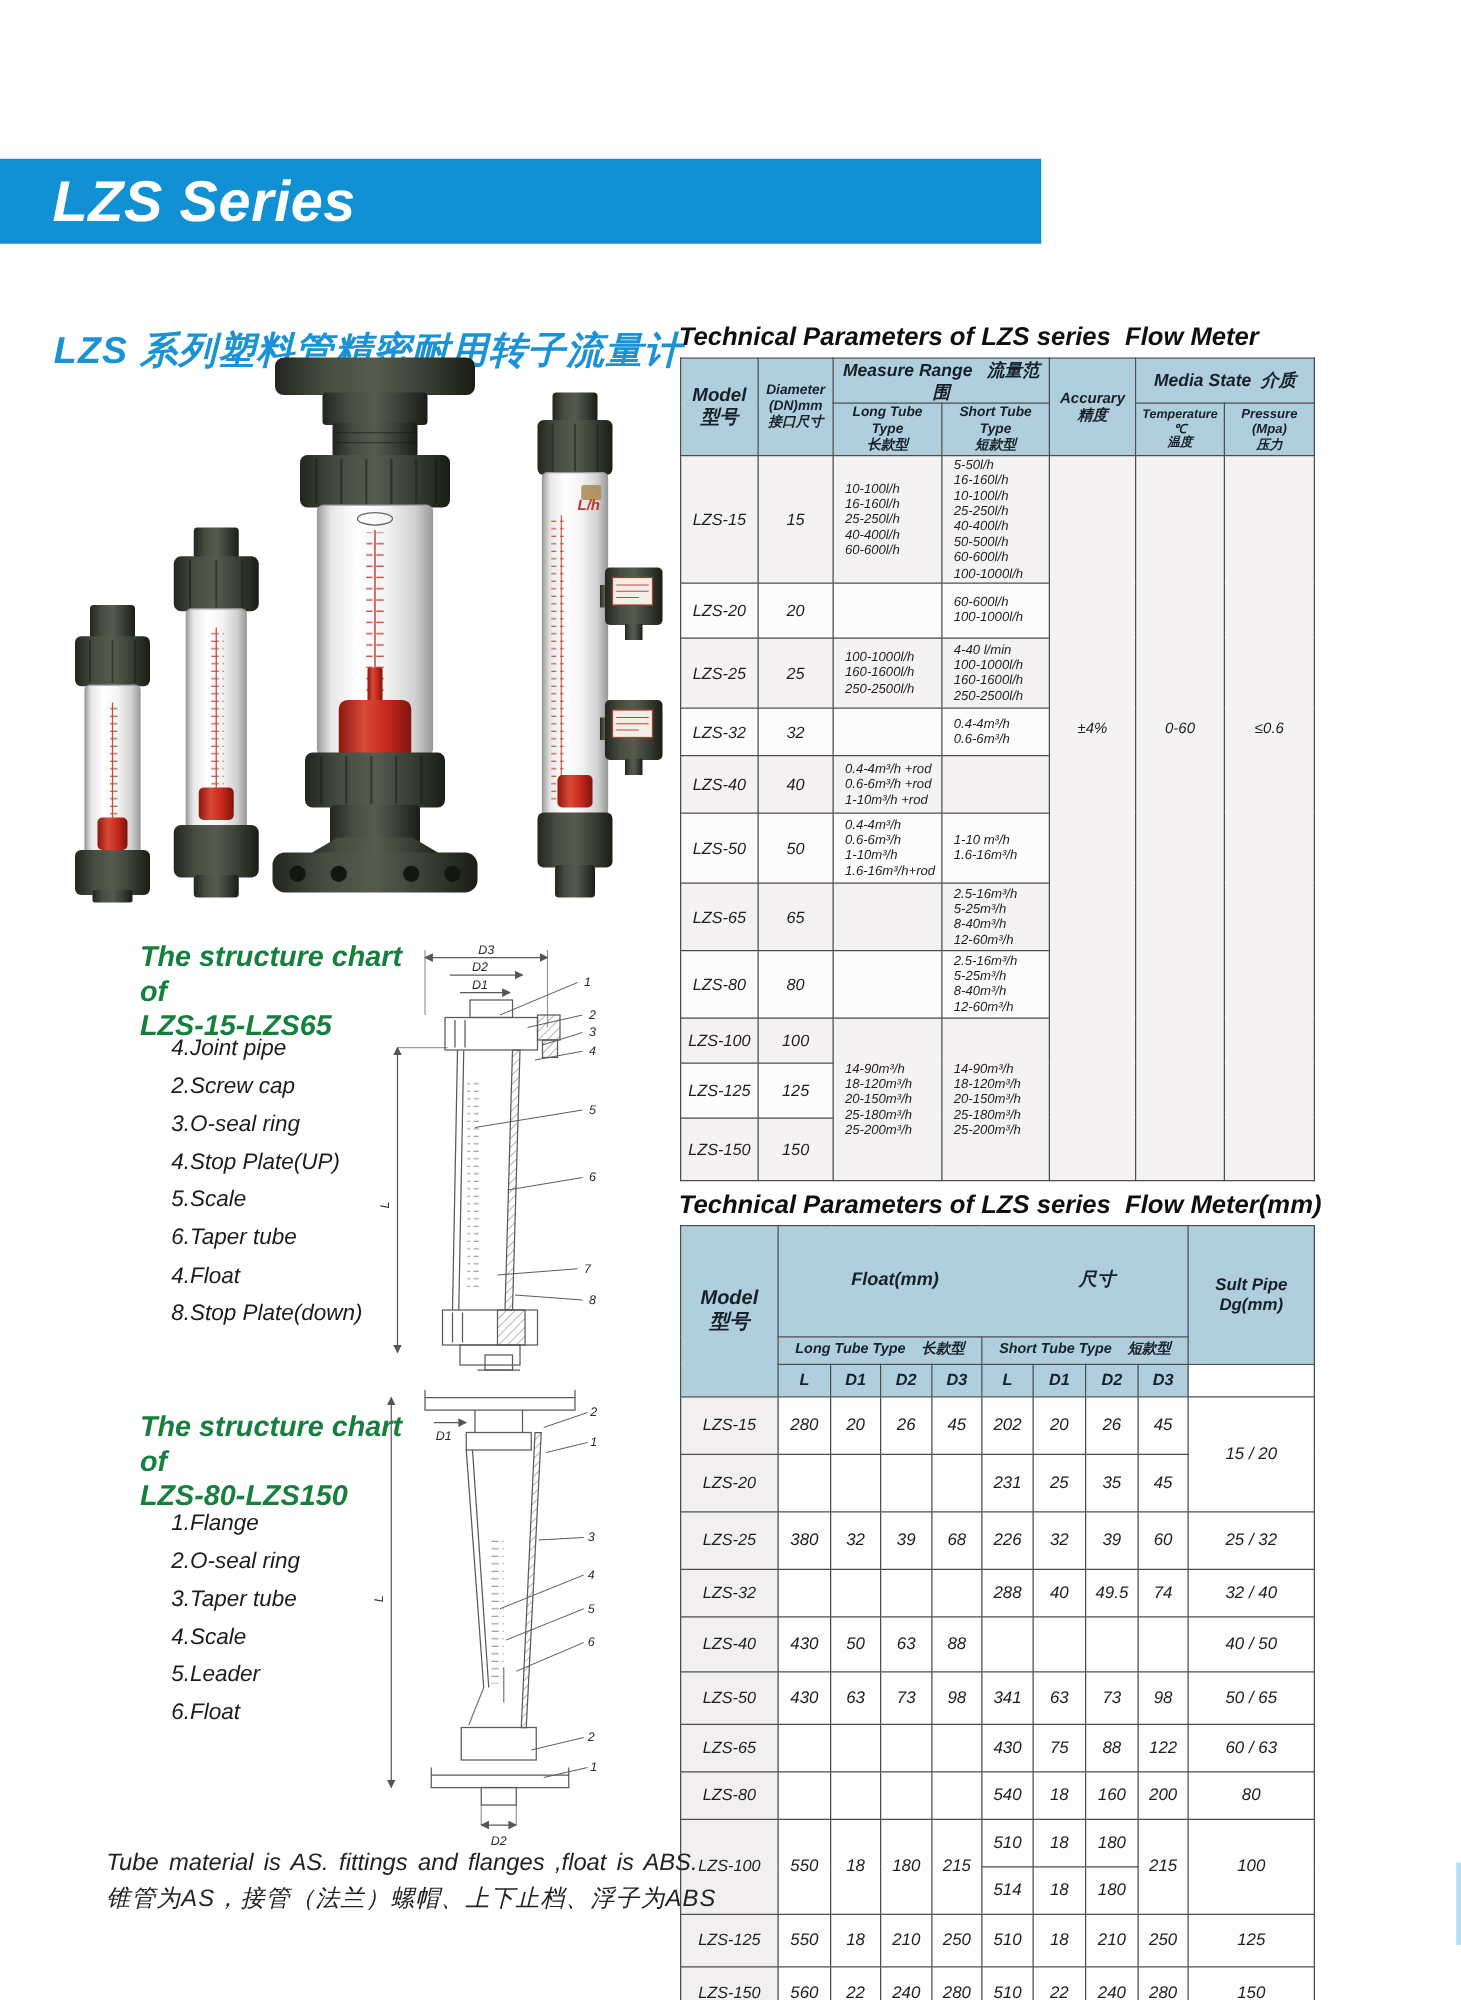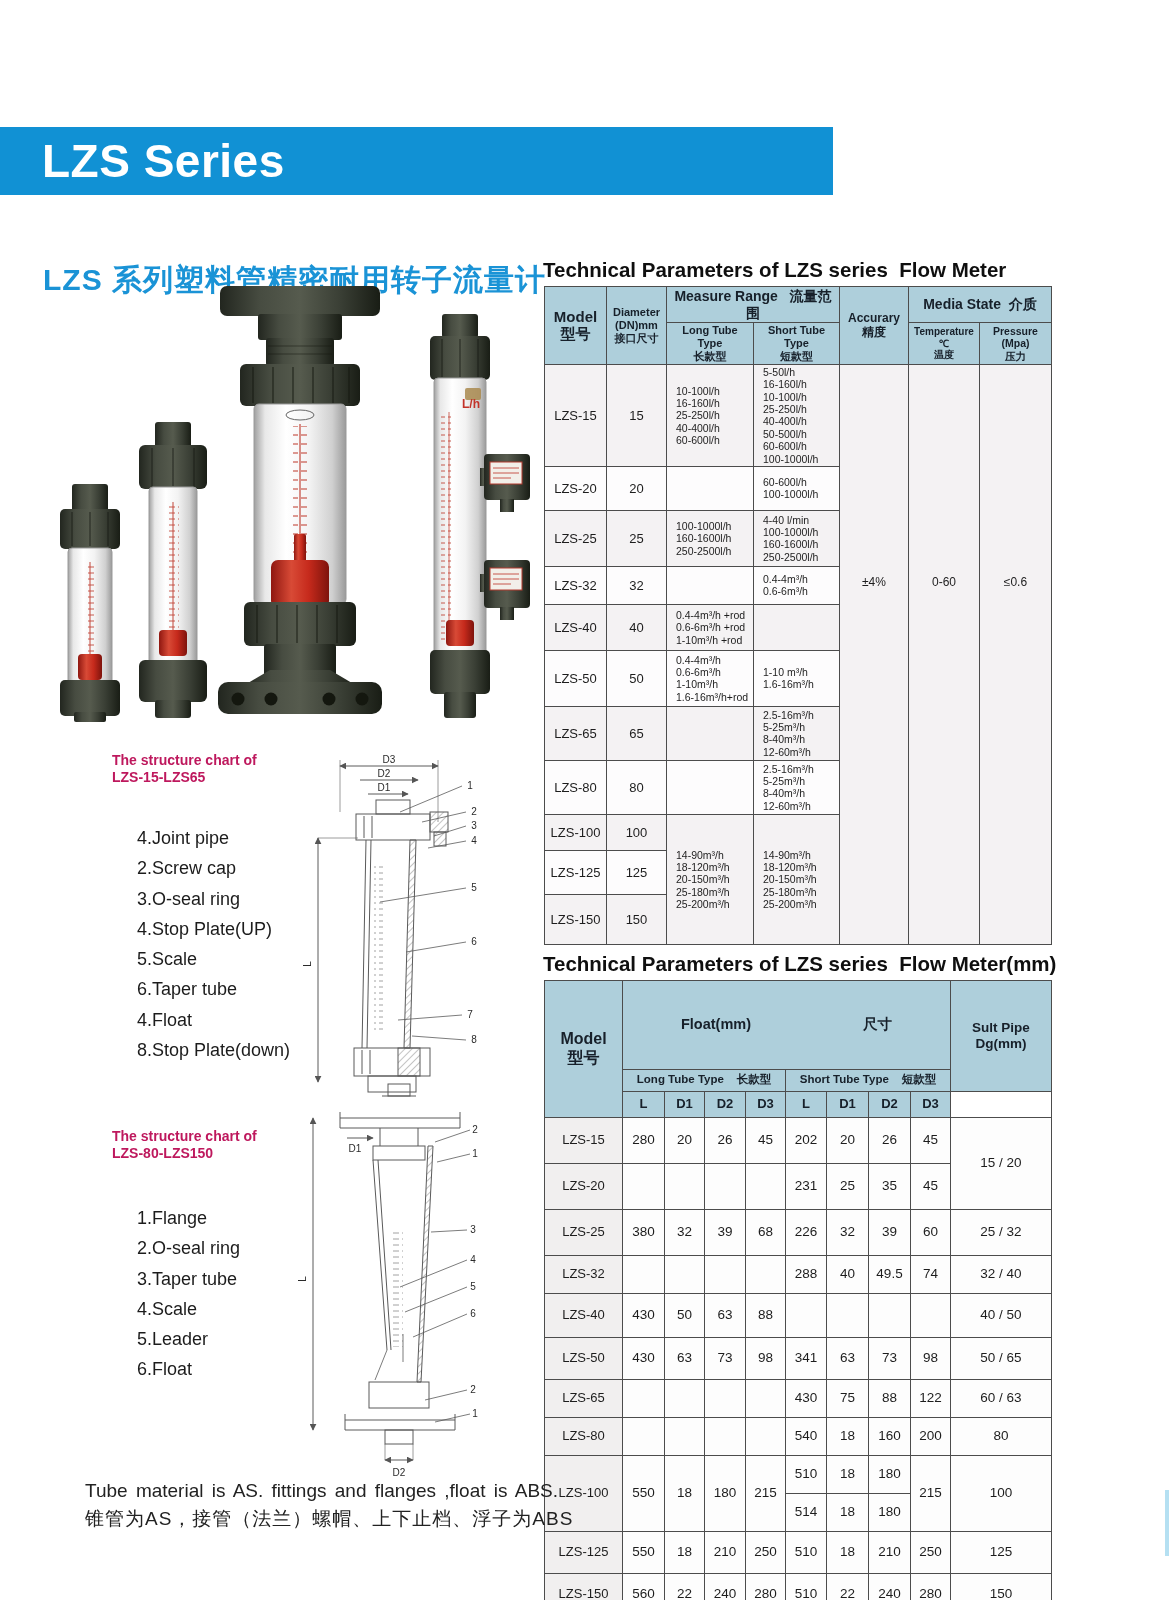--- a/index.html
+++ b/index.html
@@ -1,17 +1,17 @@
 <!DOCTYPE html>
 <html><head>
 <meta charset="utf-8">
 <style>
   html,body { margin:0; padding:0; background:#ffffff; }
   .page { position:relative; width:1169px; height:1600px; background:#fff;
-          font-family:"Liberation Sans", sans-serif; overflow:hidden; }
+          font-family:"Liberation Sans", sans-serif; overflow:hidden;font-style:italic; }
 
   
   .title-bar { position:absolute; left:0; top:127px; width:833px; height:68px;
                background:#1191d4; color:#fff; display:flex; align-items:center;
                padding-left:42px; box-sizing:border-box; white-space:nowrap; overflow:hidden; }
   .title-main { font-size:46px; font-weight:bold; letter-spacing:.5px; }
   .title-rest { font-size:39px; font-weight:bold; margin-left:13px; }
   .subtitle   { position:absolute; left:43px; top:212px; font-size:30px; font-weight:bold;
                 color:#1a93d6; letter-spacing:1px;margin-top:48px; }
 
@@ -37,21 +37,21 @@
   #t2 { position:absolute; left:544px; top:980px; }
   #t1 tbody tr:nth-child(odd) td { background:#f4f2f3; }
   #t1 tbody tr:nth-child(even) td { background:#fdfcfd; }
   #t1 tbody td.c-model { background:#eceaea; }
   #t1 tbody td.vparam { background:#f2f0f1; }
   #t2 tbody td { background:#fdfdfd; }
   #t2 tbody td.c-model { background:#f1efef; }
   .cell-white { background:#fff; }
 
   
-  .sec-title { position:absolute; font-weight:bold; font-size:14px; color:#be185d;
+  .sec-title { position:absolute; font-weight:bold; font-size:23px; color:#15803d;
                white-space:pre-line; line-height:1.2; }
   .legend { position:absolute; font-size:18px; color:#1c1c1c; }
   .legend div { height:30.3px; }
 
   
   .footer-en { position:absolute; left:85px; top:1480px; font-size:19px; color:#222; word-spacing:3px; }
   .footer-cn { position:absolute; left:85px; top:1506px; font-size:19px; color:#222; letter-spacing:1px; }
 
   .edge-sliver { position:absolute; right:0; top:1490px; width:4px; height:66px; background:#b5e0f2; }
   svg text { font-family:"Liberation Sans", sans-serif; }

